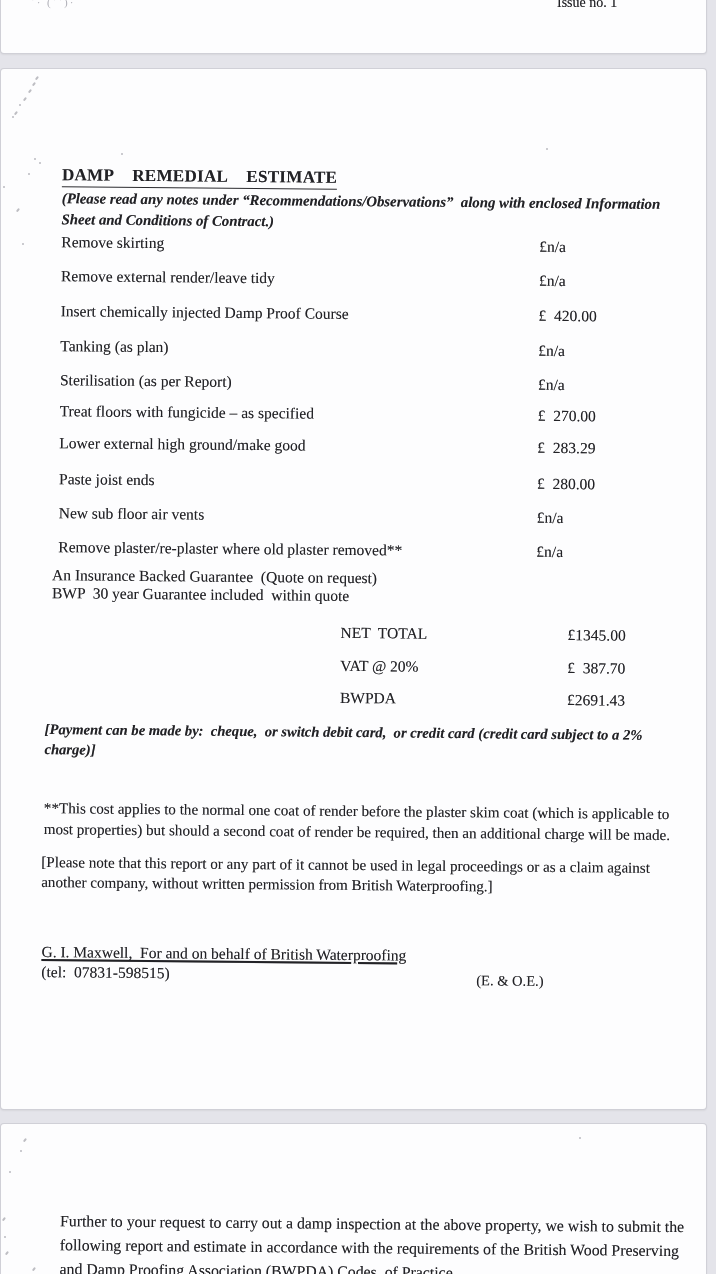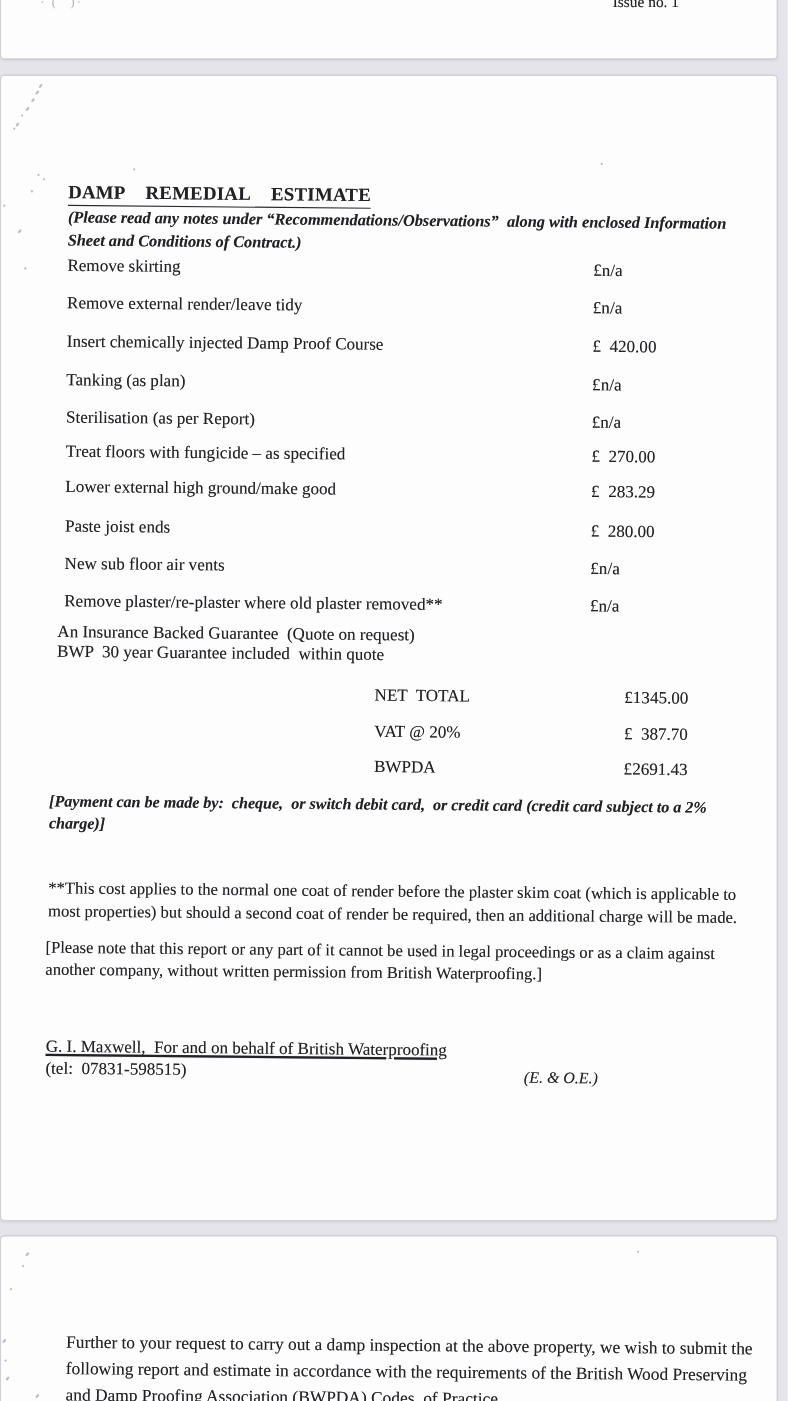--- a/index.html
+++ b/index.html
@@ -57,21 +57,21 @@
     position:absolute; width:2px; height:2px;
     background:#84848f; border-radius:50%; opacity:.55;
   }
   .slash {
     position:absolute; width:1.5px; height:4px;
     background:#7d7d88; opacity:.5;
     transform:rotate(38deg); border-radius:1px;
   }
   #issue-label  { font-size:14px; }
   #cropped-text { font-size:11px; color:#8e8e99; text-shadow:none; letter-spacing:2px; opacity:.7; }
-  #eoe-label    { font-size:14.5px;font-style:italic; }
+  #eoe-label    { font-size:14.5px; }
 </style>
 </head>
 <body>
 
 <div class="page" id="page-top">
   <span class="t" id="cropped-text" style="left:30px; top:5px;">˙· (˙˙)·</span>
   <span class="t" id="issue-label" style="left:556px; top:4px;">Issue no. 1</span>
 </div>
 
 <div class="page" id="page-main">

